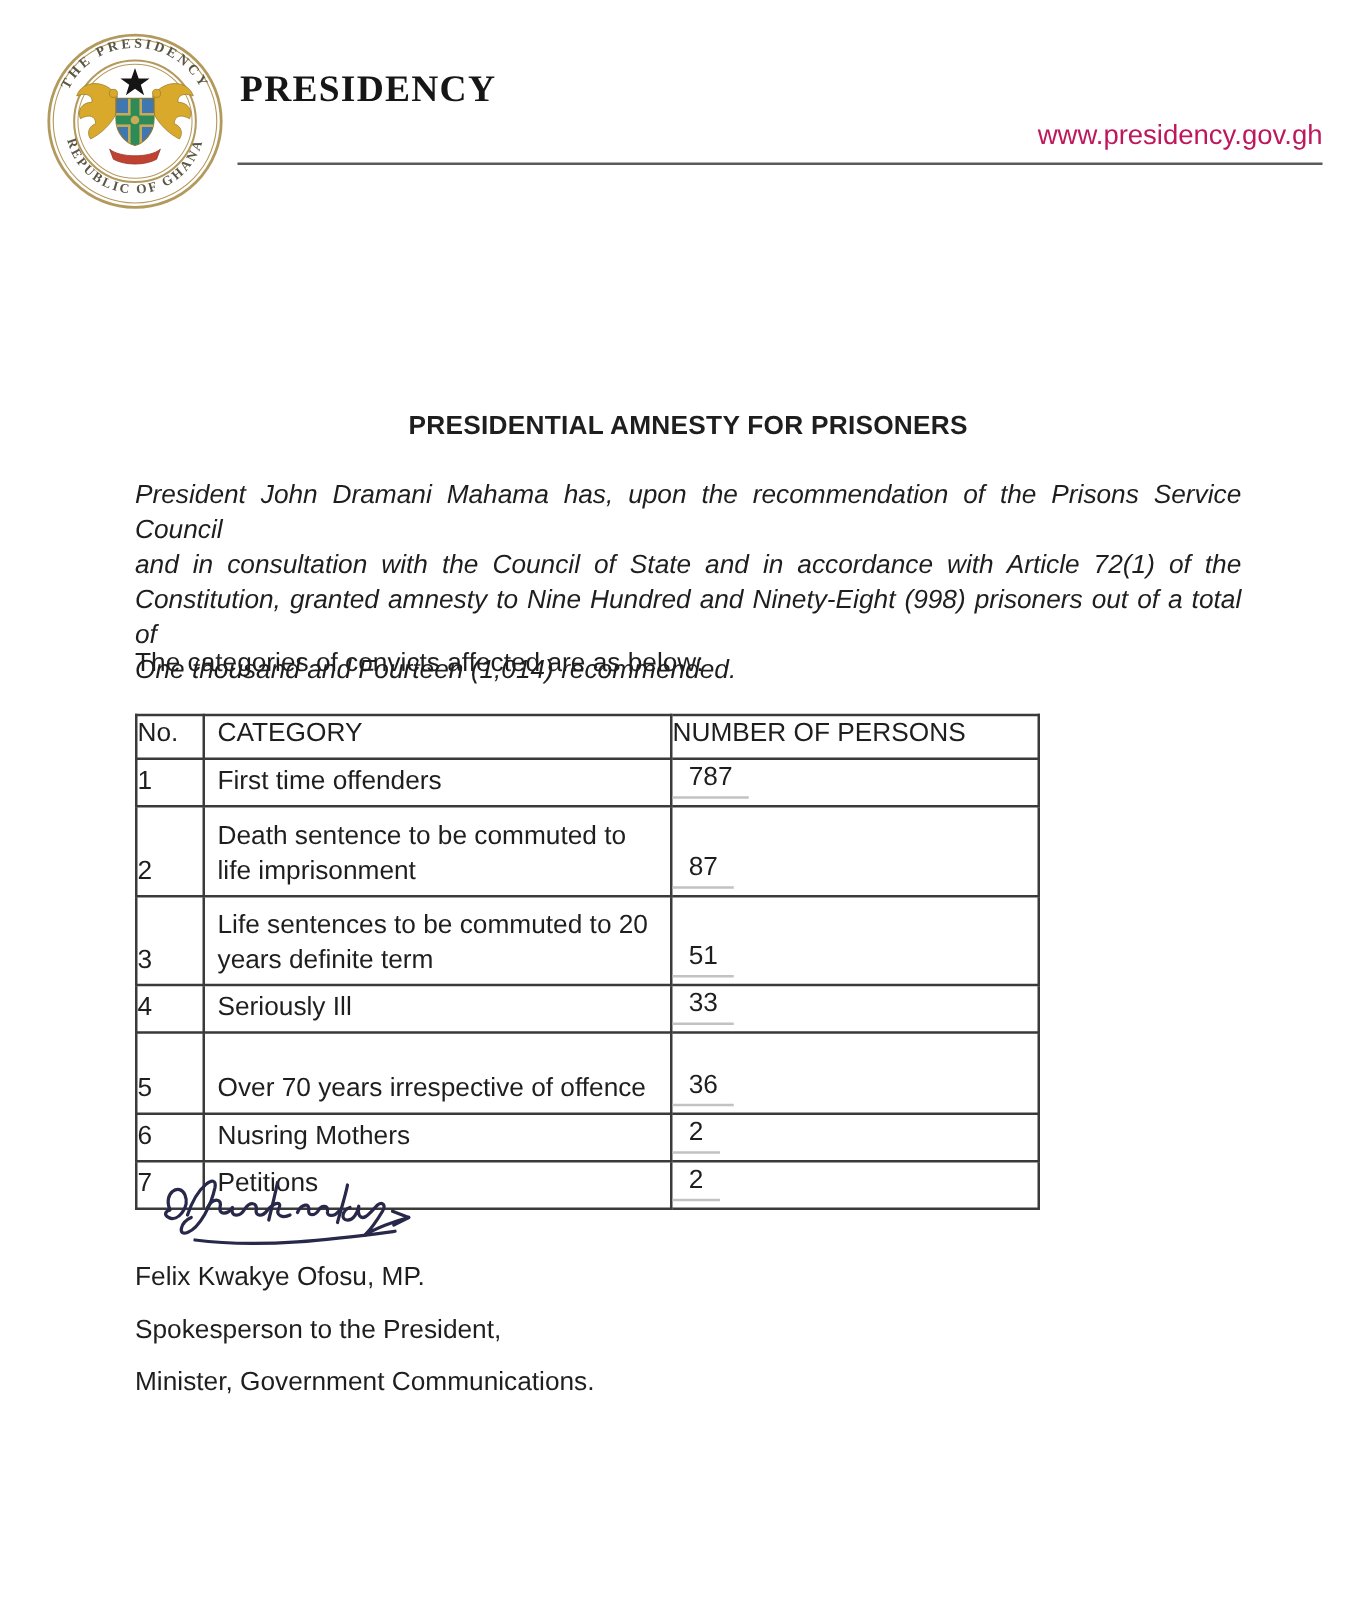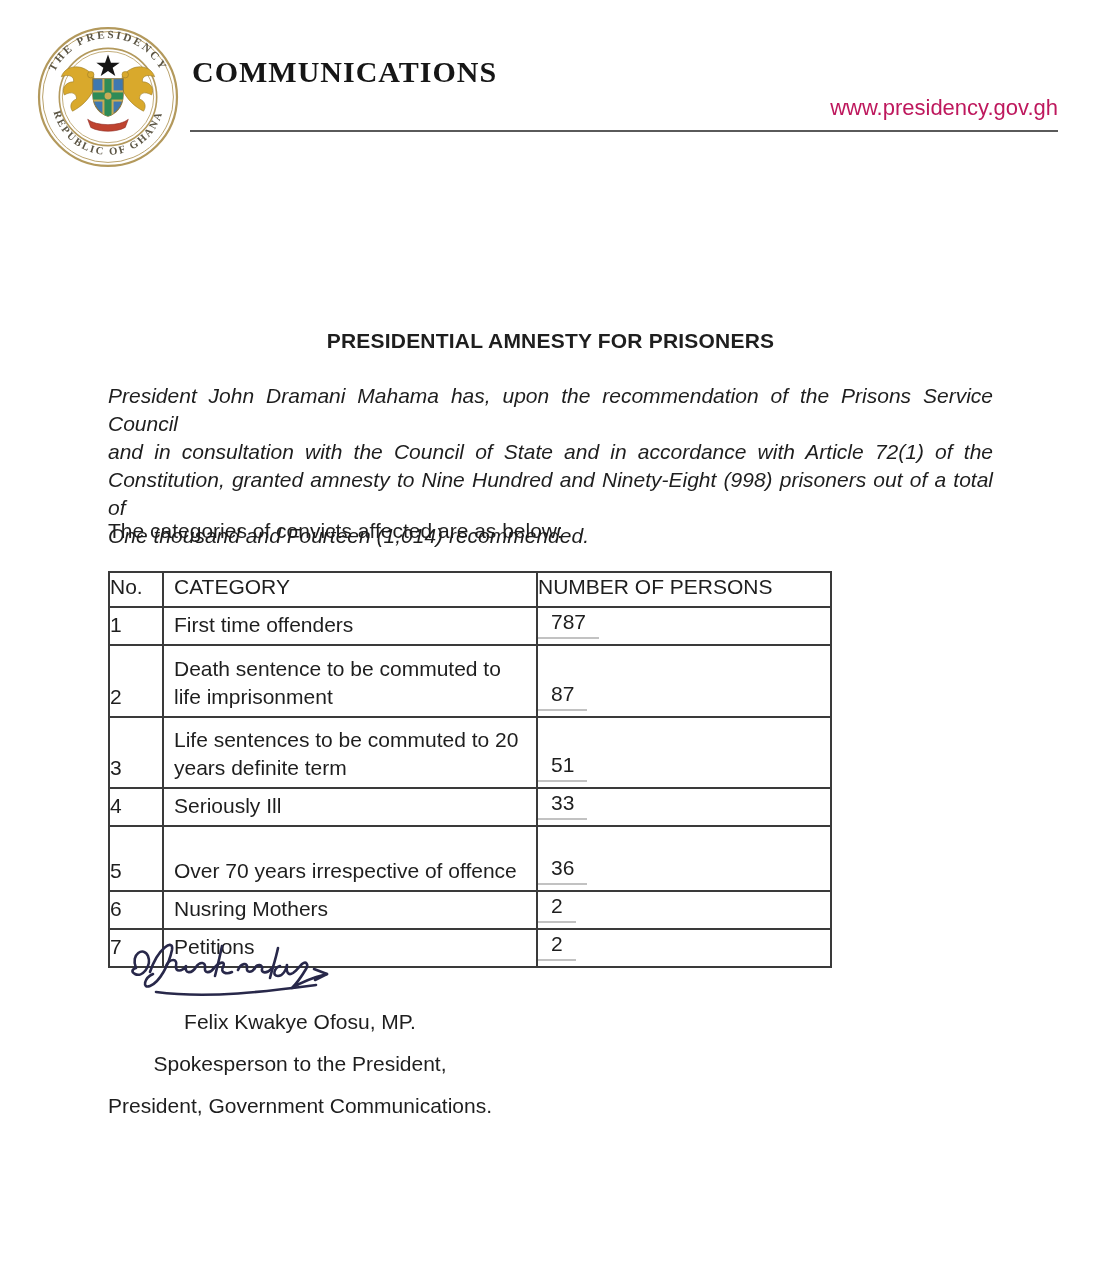--- a/index.html
+++ b/index.html
@@ -73,21 +73,21 @@
   .amnesty-table tr.r5{height:65px;}
   .amnesty-table tr.r6{height:32px;}
   .amnesty-table tr.r7{height:30px;}
   .amnesty-table .num{
     display:inline-block;border-bottom:2px solid var(--num-underline);padding:0 13px 1px 13px;
   }
   
   .signature{position:absolute;left:120px;top:928px;width:222px;height:78px;}
   .sig-stroke{fill:none;stroke:var(--sig-ink);stroke-width:2.6;stroke-linecap:round;stroke-linejoin:round;}
   .footer-block{position:absolute;left:108px;top:1011px;font-size:21px;line-height:22px;}
-  .footer-block div{margin-bottom:20px;text-align:center;}
+  .footer-block div{margin-bottom:20px;}
   
   .ring{fill:none;stroke:var(--seal-gold);}
   .seal-caption{
     font-family:"Liberation Serif","DejaVu Serif",serif;font-weight:bold;
     fill:var(--seal-text);
   }
   .seal-top-text{font-size:11px;letter-spacing:2.4px;}
   .seal-bottom-text{font-size:10.5px;letter-spacing:2px;}
   .eagle{fill:var(--eagle-gold);stroke:#9c7c28;stroke-width:0.6;}
   .shield-field{fill:var(--shield-blue);stroke:#8a7438;stroke-width:1;}
@@ -131,21 +131,21 @@
         <rect class="cross-gold" x="55" y="63.5" width="30" height="11"></rect>
         <rect class="cross-green" x="66.5" y="52" width="7" height="40"></rect>
         <rect class="cross-green" x="55" y="65.5" width="30" height="7"></rect>
         <circle cx="70" cy="69" r="3.4" fill="#c9ab56"></circle>
       </g>
       <path class="banner" d="M50,92 C58,99 82,99 90,92 L87,100 C78,105 62,105 53,100 Z"></path>
     </g>
   </svg>
 
   <div class="orgname">
-    <div>COMMUNICATIONS</div>
+    <div>PRESIDENCY</div>
   </div>
 
   <div class="website">www.presidency.gov.gh</div>
 
   <div class="header-rule"></div>
 
 
   <div class="doc-title">PRESIDENTIAL AMNESTY FOR PRISONERS</div>
 
   <div class="body-par">
@@ -218,16 +218,16 @@
     <path class="sig-stroke" d="M118,42 C121,35 128,34 127,40 C126,45 132,45 135,40 C137,36 143,36 142,41 C141,45 147,46 151,41"></path>
     <path class="sig-stroke" d="M158,20 C156,30 152,42 150,50"></path>
     <path class="sig-stroke" d="M160,38 C154,40 152,48 158,48 C163,48 166,42 167,37 C166,44 168,48 173,45 C176,43 180,38 182,36 C186,33 189,36 186,41 C183,46 178,54 172,60 C180,55 195,49 207,46"></path>
     <path class="sig-stroke" d="M207,46 L194,41 M207,46 L195,52"></path>
     <path class="sig-stroke" d="M36,64 C90,71 150,63 196,57"></path>
   </svg>
 
   <div class="footer-block">
     <div>Felix Kwakye Ofosu, MP.</div>
     <div>Spokesperson to the President,</div>
-    <div>President, Government Communications.</div>
+    <div>Minister, Government Communications.</div>
   </div>
 
 </div>
 
 </body></html>

